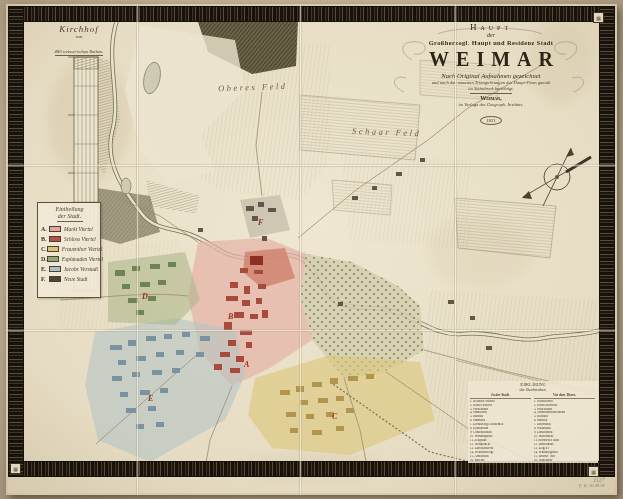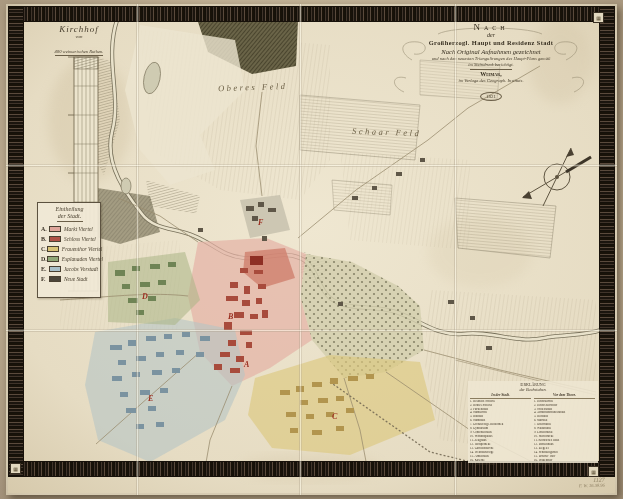--- a/index.html
+++ b/index.html
@@ -353,23 +353,24 @@
     <span class="lg-label">Jacobs Vorstadt</span>
   </div>
   <div class="lg-row">
     <span class="lg-key">F.</span>
     <span class="lg-swatch" style="background: rgb(76, 70, 58);"></span>
     <span class="lg-label">Neue Stadt</span>
   </div>
 </div>
 
 <div class="txt cartouche">
-  <div class="c-plan">Nach</div>
+  <div class="c-plan">Haupt</div>
   <div class="c-der">der</div>
   <div class="c-sub">Großherzogl. Haupt und Residenz Stadt</div>
+  <div class="c-city">WEIMAR</div>
   <div class="c-l1">Nach Original Aufnahmen gezeichnet</div>
   <div class="c-l2">und nach den neuesten Triangulirungen des Haupt-Plans gemäß</div>
   <div class="c-l3">im Steindruck berichtigt.</div>
   <div class="c-place"><b>Weimar,</b></div>
   <div class="c-pub">im Verlage des Geograph. Instituts.</div>
   <div><span class="c-year">1821</span></div>
 </div>
 
 <div class="txt fieldlab" style="left:218px;top:82px;transform:rotate(-2deg);">Oberes Feld</div>
 <div class="txt fieldlab" style="left:352px;top:127px;transform:rotate(2deg);">Schaar Feld</div>

